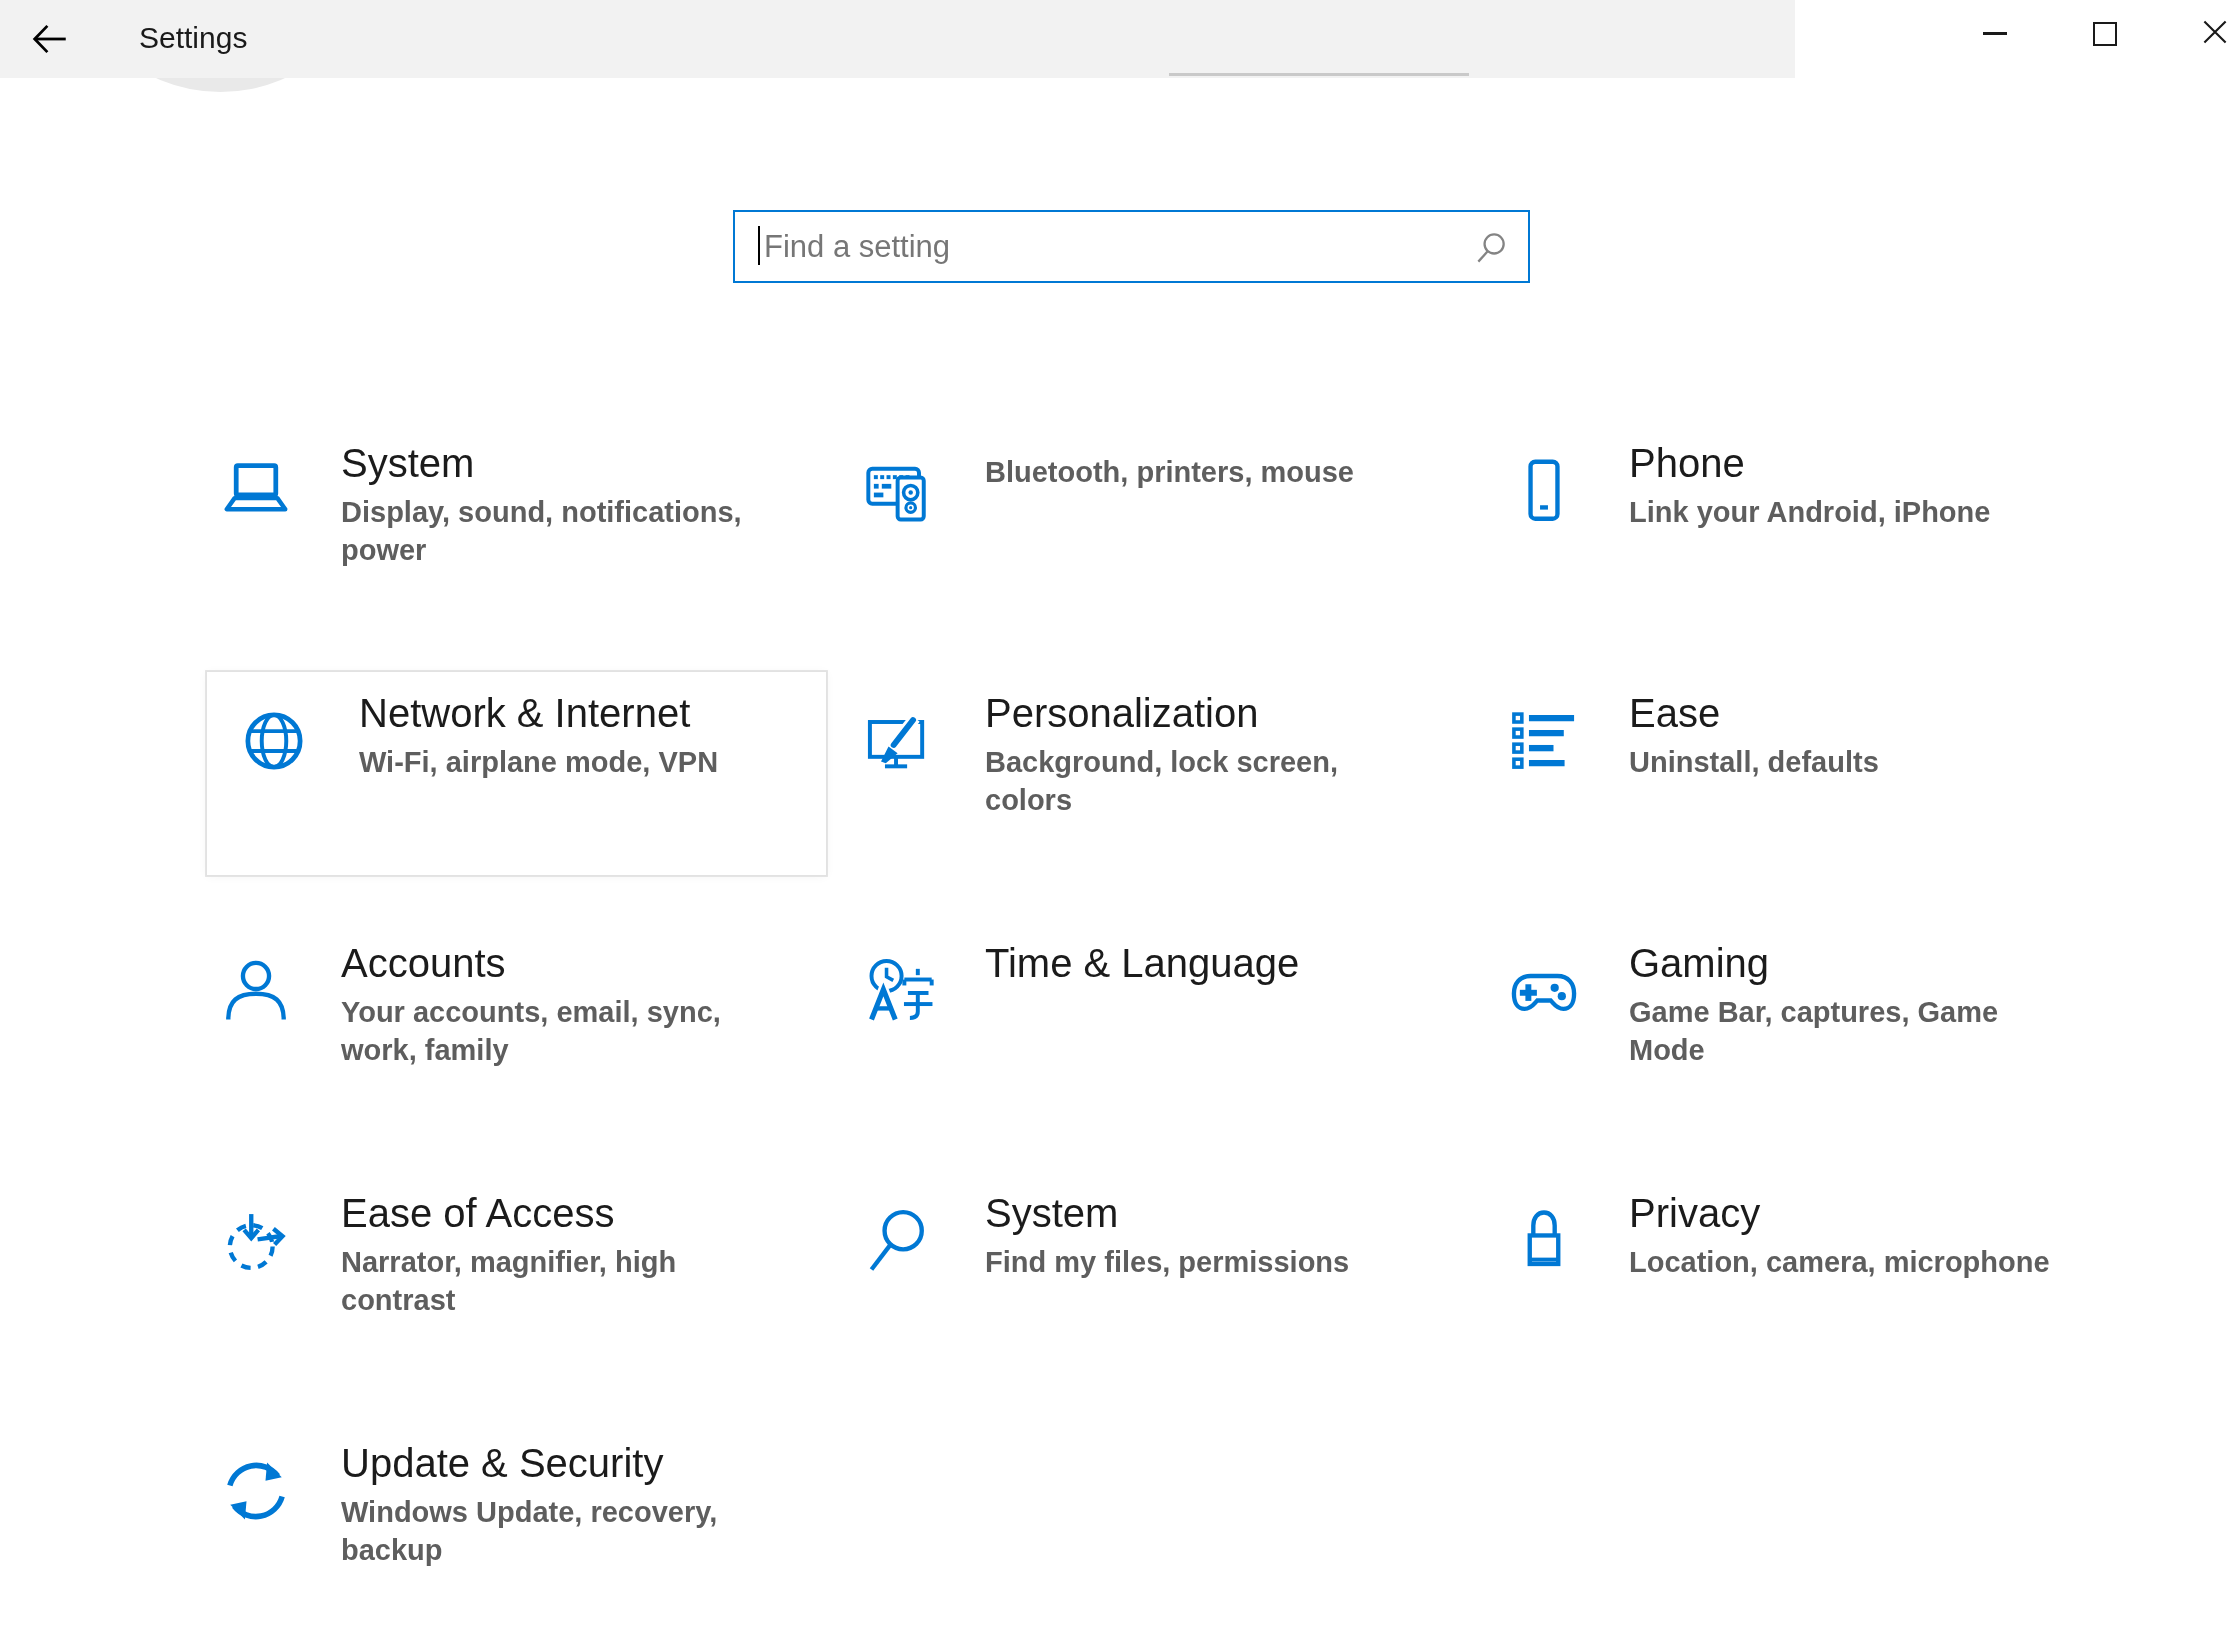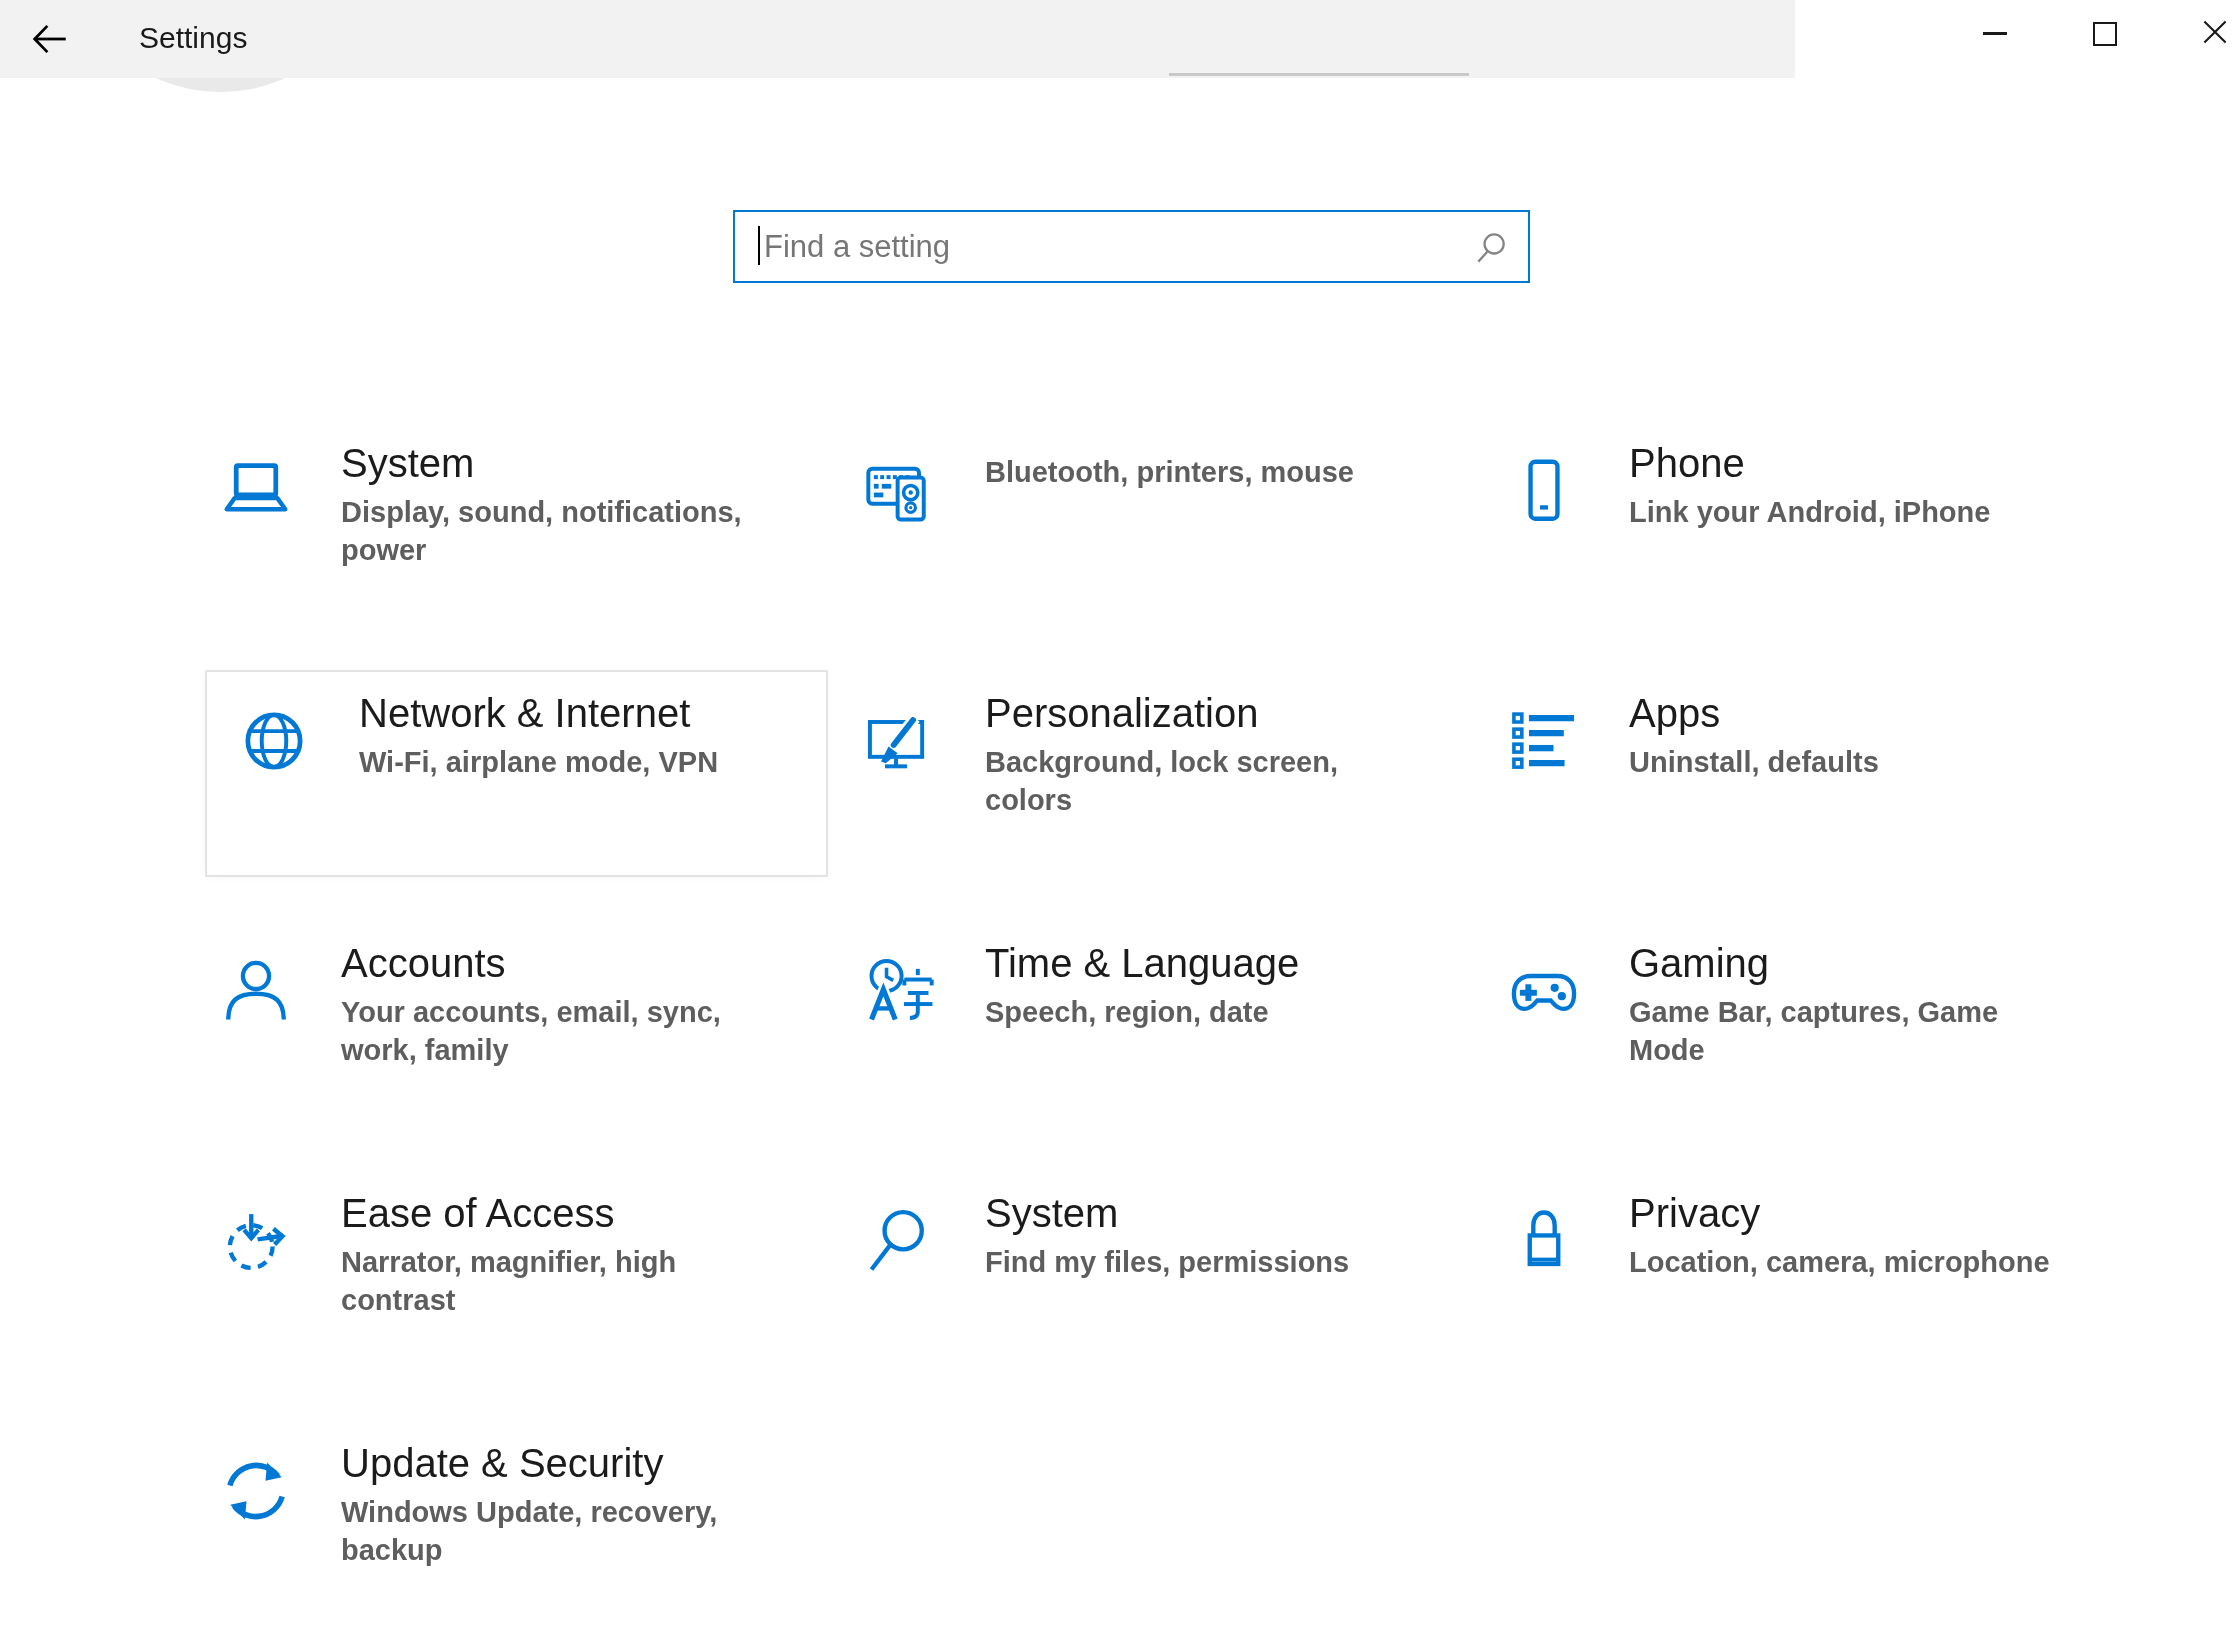--- a/index.html
+++ b/index.html
@@ -189,21 +189,21 @@
     </g>
     <g stroke="#0078d4" stroke-width="8">
       <path d="M29 19 H86"></path>
       <path d="M29 38 H73"></path>
       <path d="M29 57 H60"></path>
       <path d="M29 76 H74"></path>
     </g>
   </svg>
         </div>
     <div class="tile-text">
-      <div class="tile-title">Apps</div>
+      <div class="tile-title">Ease</div>
       <div class="tile-sub">Uninstall, defaults</div>
     </div>
   </div>
 
   <div class="tile">
     <div class="tile-icon">
           <svg viewBox="0 0 96 96" fill="none">
     <circle cx="48" cy="29" r="16.5" stroke="#0078d4" stroke-width="5.5"></circle>
     <path d="M13 84 C13 60 25 51.5 48 51.5 C71 51.5 83 60 83 84" stroke="#0078d4" stroke-width="5.5"></path>
   </svg>
@@ -229,21 +229,20 @@
       <path d="M53.5 33.5 V41"></path>
       <path d="M88 33.5 V41"></path>
       <path d="M58 50.5 H84"></path>
       <path d="M53 64.5 H89"></path>
       <path d="M70.5 50.5 V74 Q70.5 82 60.5 82"></path>
     </g>
   </svg>
         </div>
     <div class="tile-text">
       <div class="tile-title">Time &amp; Language</div>
-      <div class="tile-sub">Speech, region, date</div>
     </div>
   </div>
 
   <div class="tile">
     <div class="tile-icon">
           <svg viewBox="0 0 96 96" fill="none">
     <path d="M31 29 H65 C79 29 86 39 86 51 C86 64 80.5 70.5 72.5 70.5 C64 70.5 60.5 64 56.5 60 H39.5 C35.5 64 32 70.5 23.5 70.5 C15.5 70.5 10 64 10 51 C10 39 17 29 31 29 Z" stroke="#0078d4" stroke-width="5.5"></path>
     <g fill="#0078d4">
       <rect x="24.5" y="39.5" width="7.5" height="21"></rect>
       <rect x="17.5" y="46.5" width="21.5" height="7.5"></rect>

